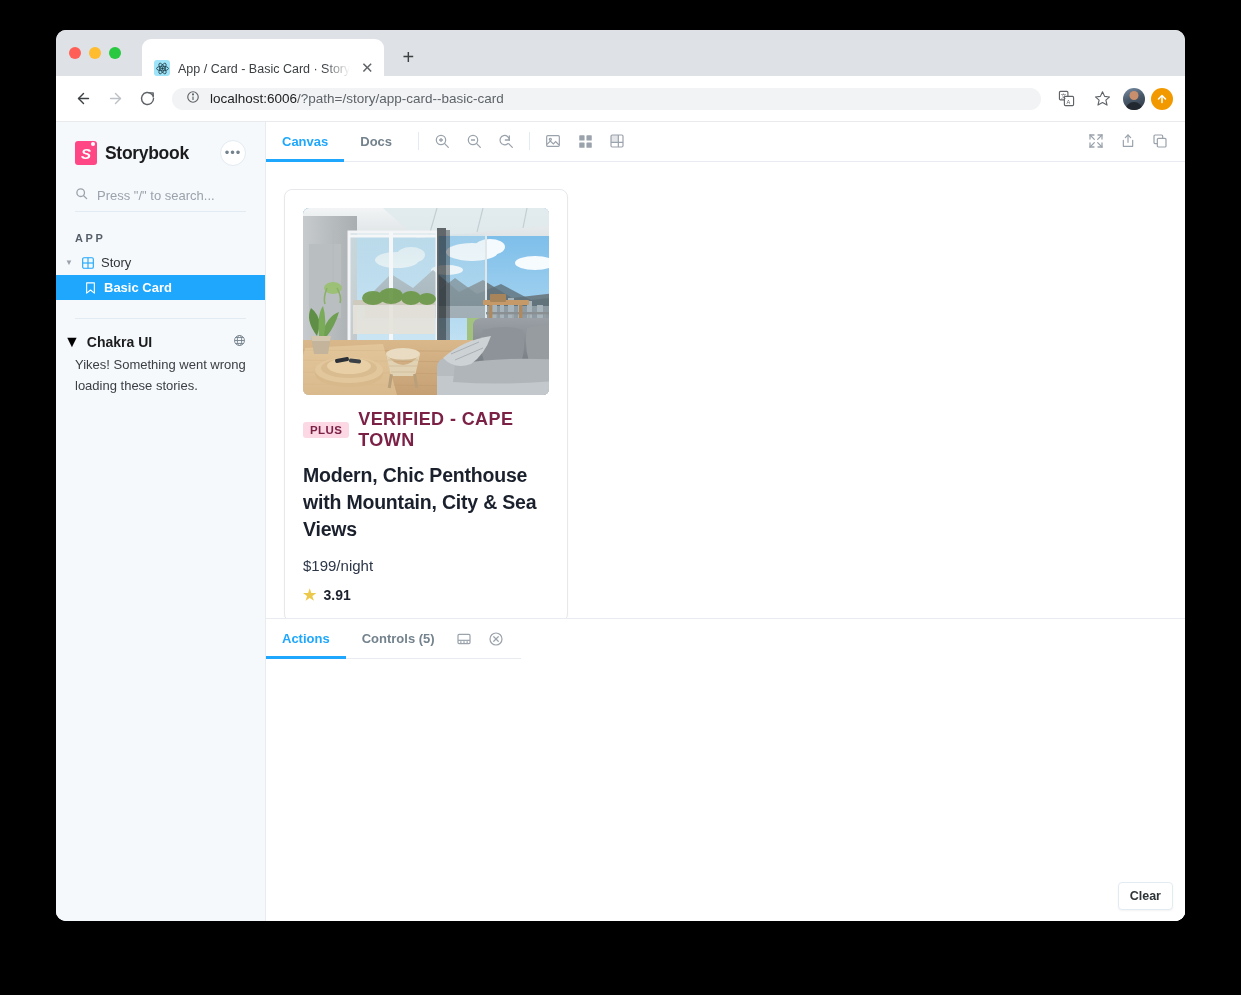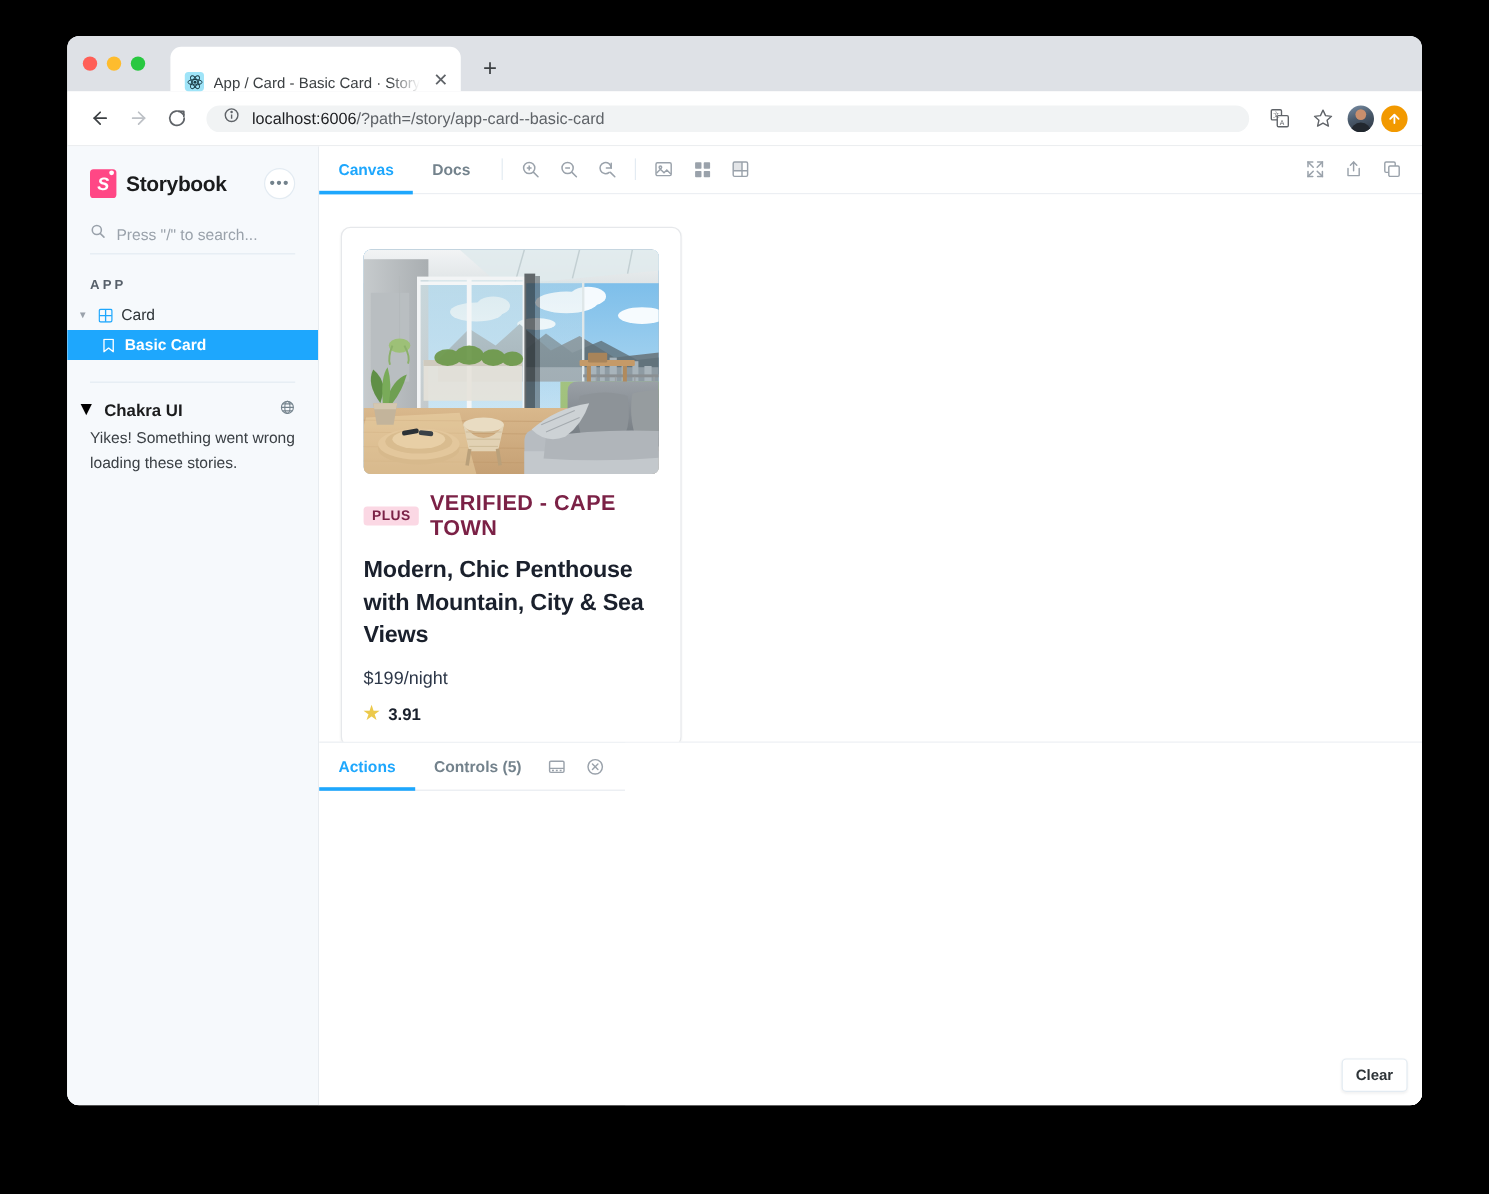--- a/index.html
+++ b/index.html
@@ -448,21 +448,21 @@
       <div class="sb-tree">
         <div class="sb-row">
           <span class="chev">▼</span>
           <span class="sb-icon">
             <svg width="12" height="12" viewBox="0 0 14 14">
               <rect x="0.8" y="0.8" width="12.4" height="12.4" rx="1.6" fill="none" stroke="#1ea7fd" stroke-width="1.3"></rect>
               <line x1="7" y1="1" x2="7" y2="13" stroke="#1ea7fd" stroke-width="1.3"></line>
               <line x1="1" y1="7" x2="13" y2="7" stroke="#1ea7fd" stroke-width="1.3"></line>
             </svg>
           </span>
-          <span>Card</span>
+          <span>Story</span>
         </div>
 
         <div class="sb-row selected">
           <span class="sb-icon">
             <svg width="11" height="12" viewBox="0 0 12 14">
                 <path d="M1.5 1h9v12l-4.5-3.6L1.5 13z" fill="none" stroke="#ffffff" stroke-width="1.3" stroke-linejoin="round"></path>
               </svg>
           </span>
           <span>Basic Card</span>
         </div>

